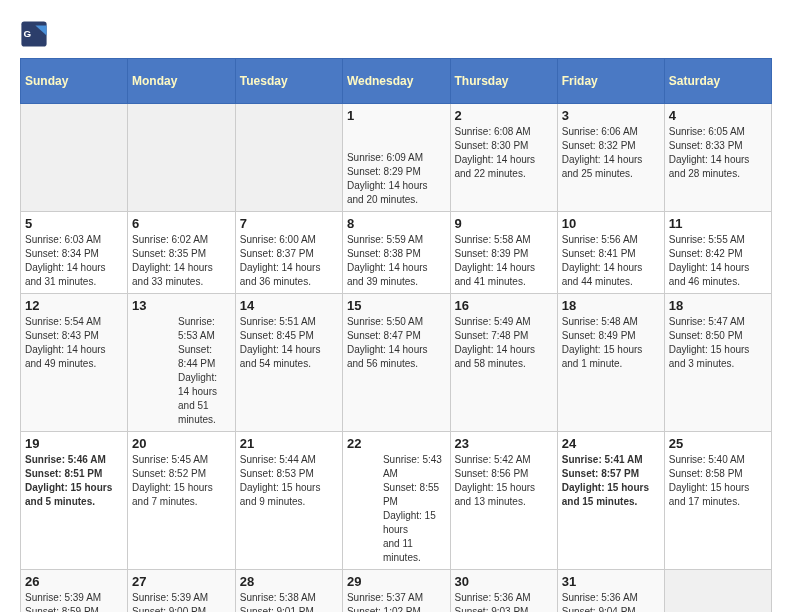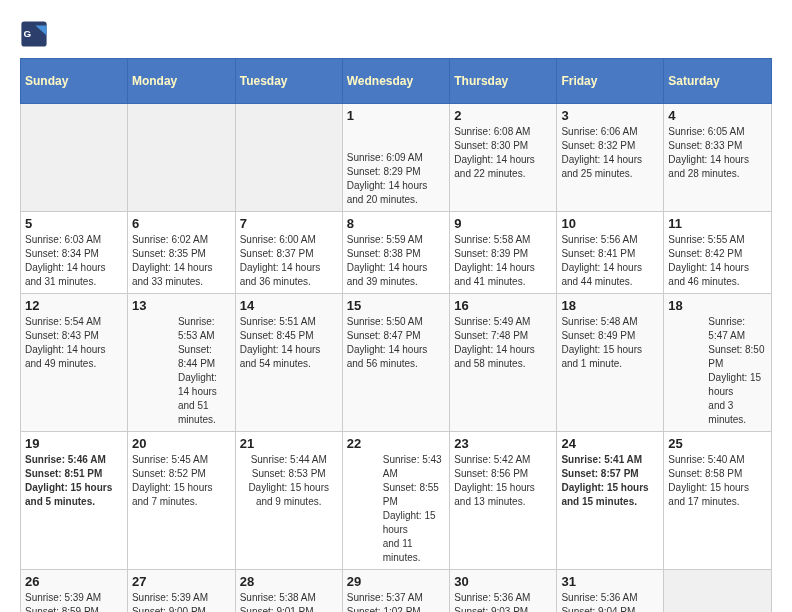--- a/index.html
+++ b/index.html
@@ -243,21 +243,21 @@
         </td>
         <td>
           <span class="day-num">18</span>
           <div class="cell-content" style="white-space: pre-line;">Sunrise: 5:48 AM
 Sunset: 8:49 PM
 Daylight: 15 hours
 and 1 minute.</div>
         </td>
         <td>
           <span class="day-num">18</span>
-          <div class="cell-content" style="white-space: pre-line; margin-left: 40px;">Sunrise: 5:47 AM
+          <div class="cell-content" style="white-space: pre-line;">Sunrise: 5:47 AM
 Sunset: 8:50 PM
 Daylight: 15 hours
 and 3 minutes.</div>
         </td>
       </tr>
       <tr>
         <td>
           <span class="day-num">19</span>
           <div class="cell-content" style="white-space: pre-line; font-weight: bold;">Sunrise: 5:46 AM
 Sunset: 8:51 PM
@@ -266,21 +266,21 @@
         </td>
         <td>
           <span class="day-num">20</span>
           <div class="cell-content" style="white-space: pre-line;">Sunrise: 5:45 AM
 Sunset: 8:52 PM
 Daylight: 15 hours
 and 7 minutes.</div>
         </td>
         <td>
           <span class="day-num">21</span>
-          <div class="cell-content" style="white-space: pre-line; text-align: center;">Sunrise: 5:44 AM
+          <div class="cell-content" style="white-space: pre-line;">Sunrise: 5:44 AM
 Sunset: 8:53 PM
 Daylight: 15 hours
 and 9 minutes.</div>
         </td>
         <td>
           <span class="day-num">22</span>
           <div class="cell-content" style="white-space: pre-line; margin-left: 36px;">Sunrise: 5:43 AM
 Sunset: 8:55 PM
 Daylight: 15 hours
 and 11 minutes.</div>

